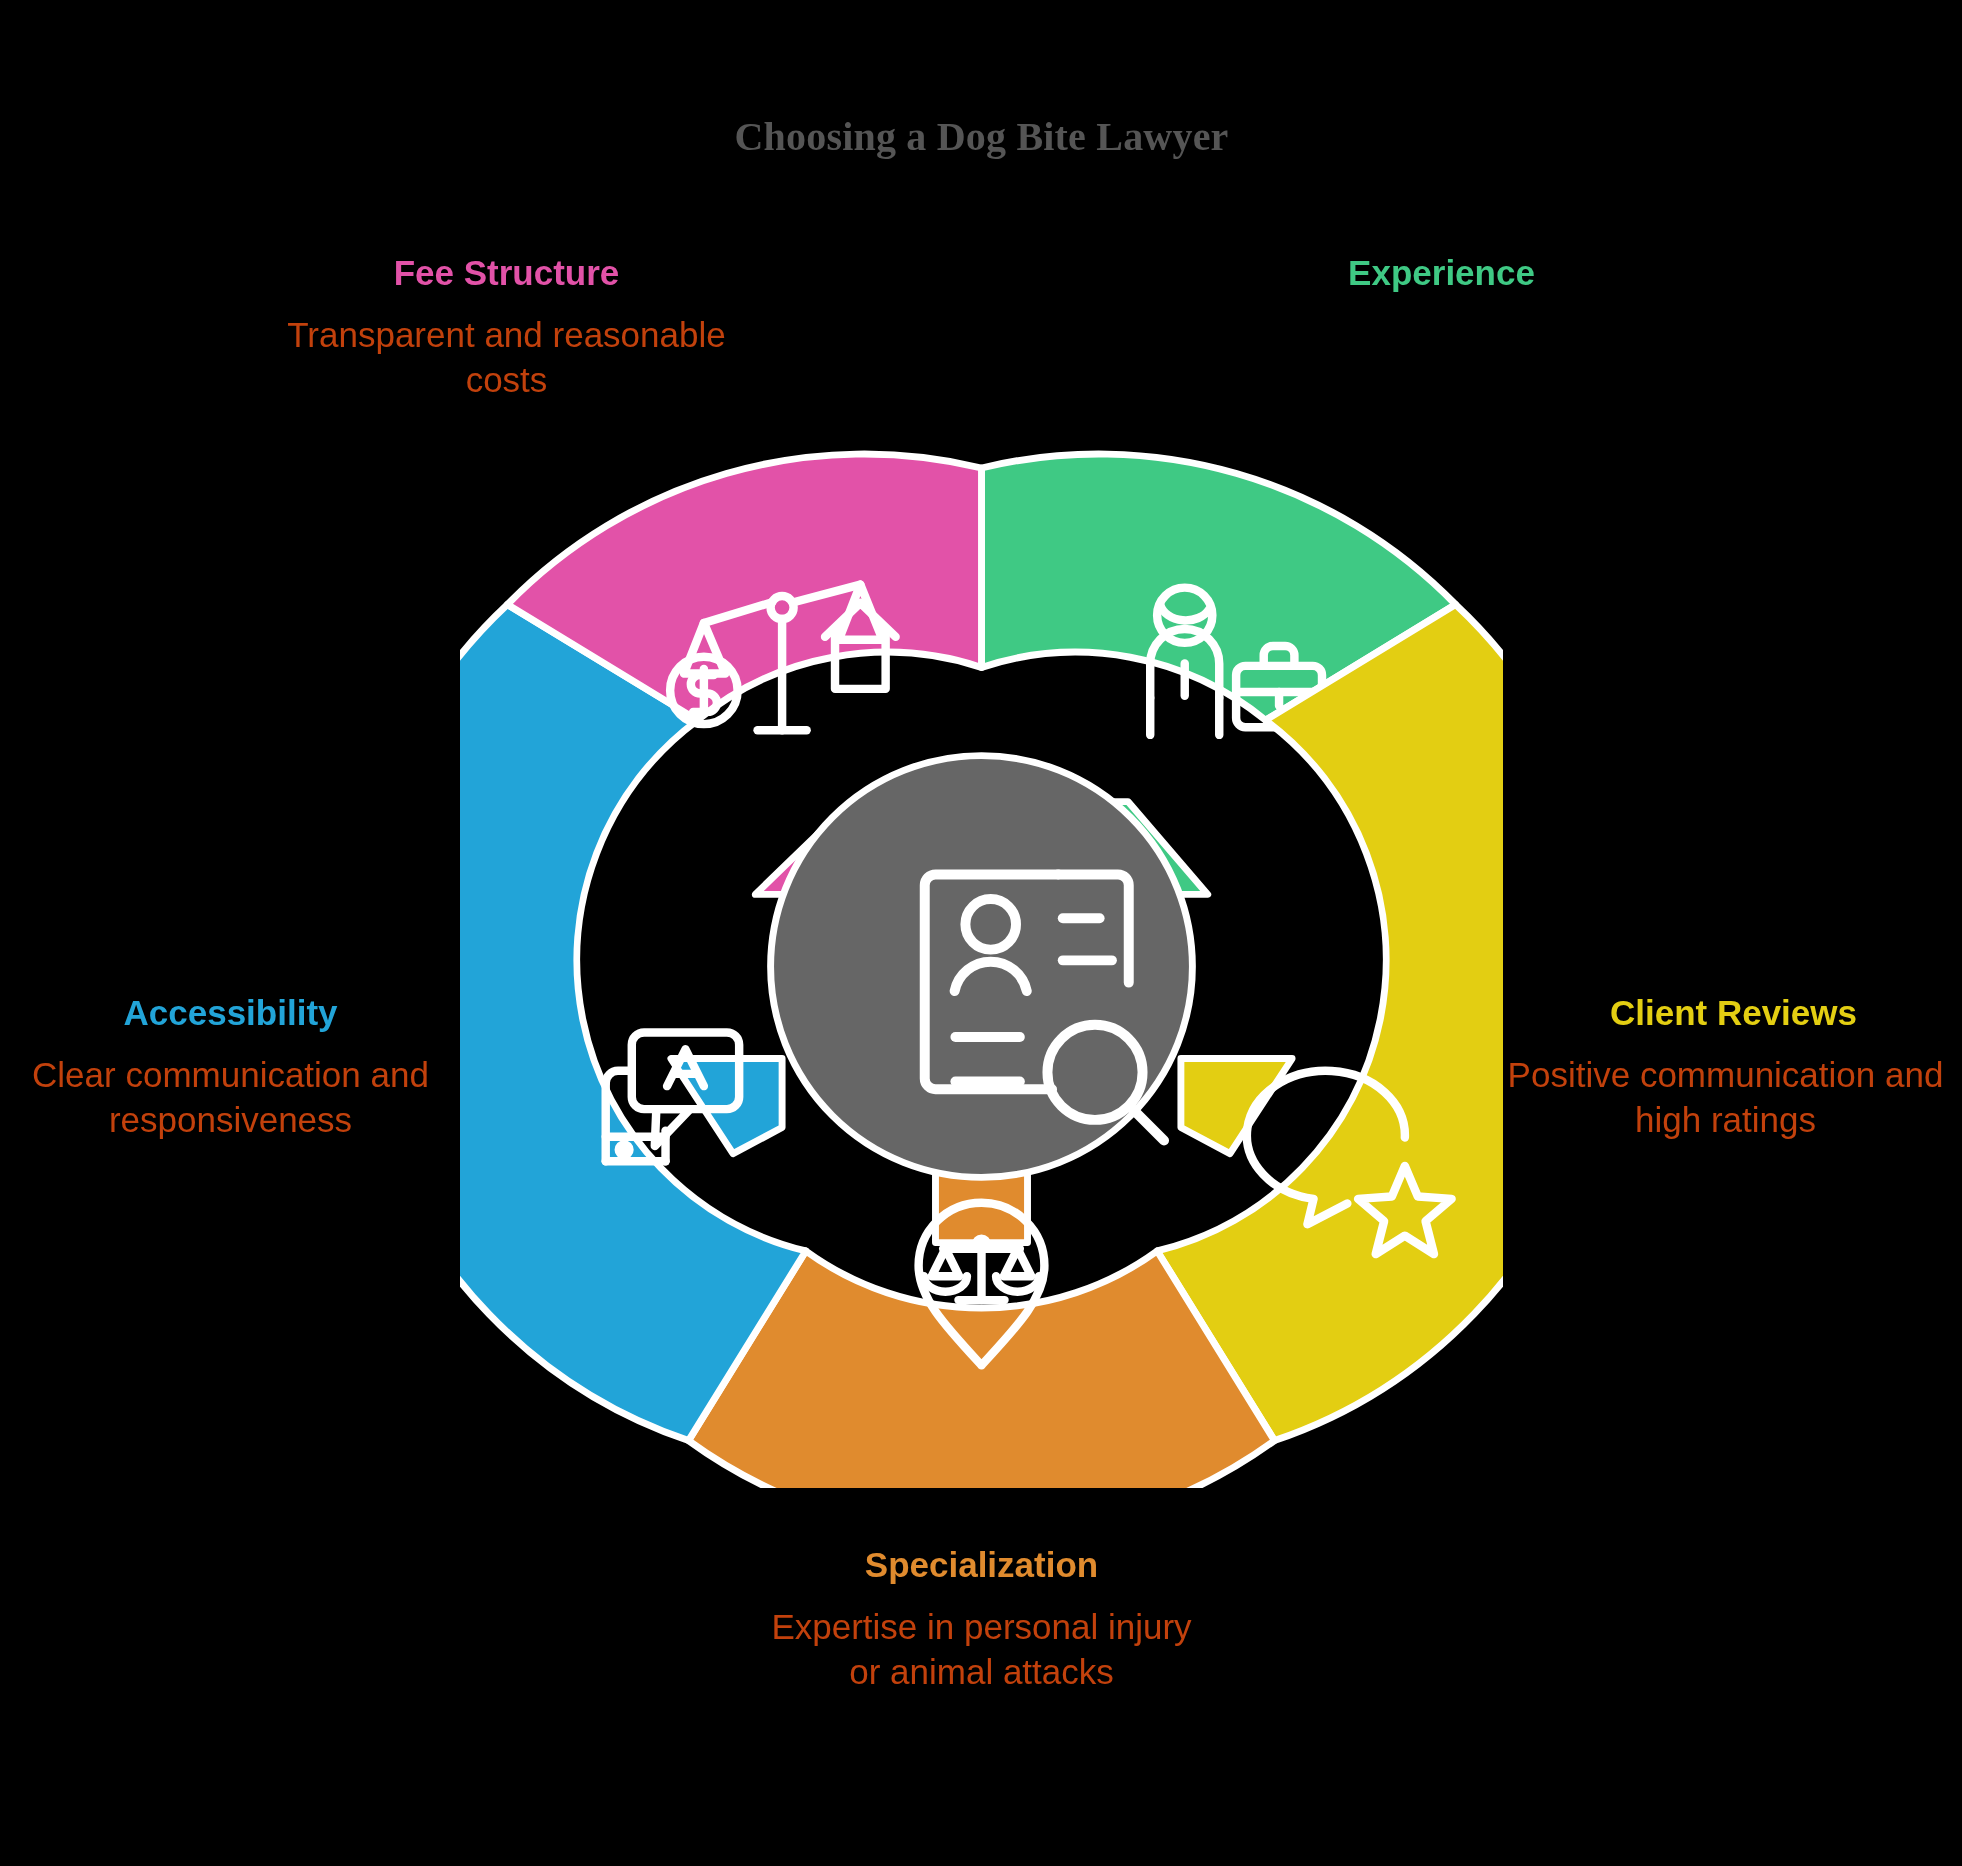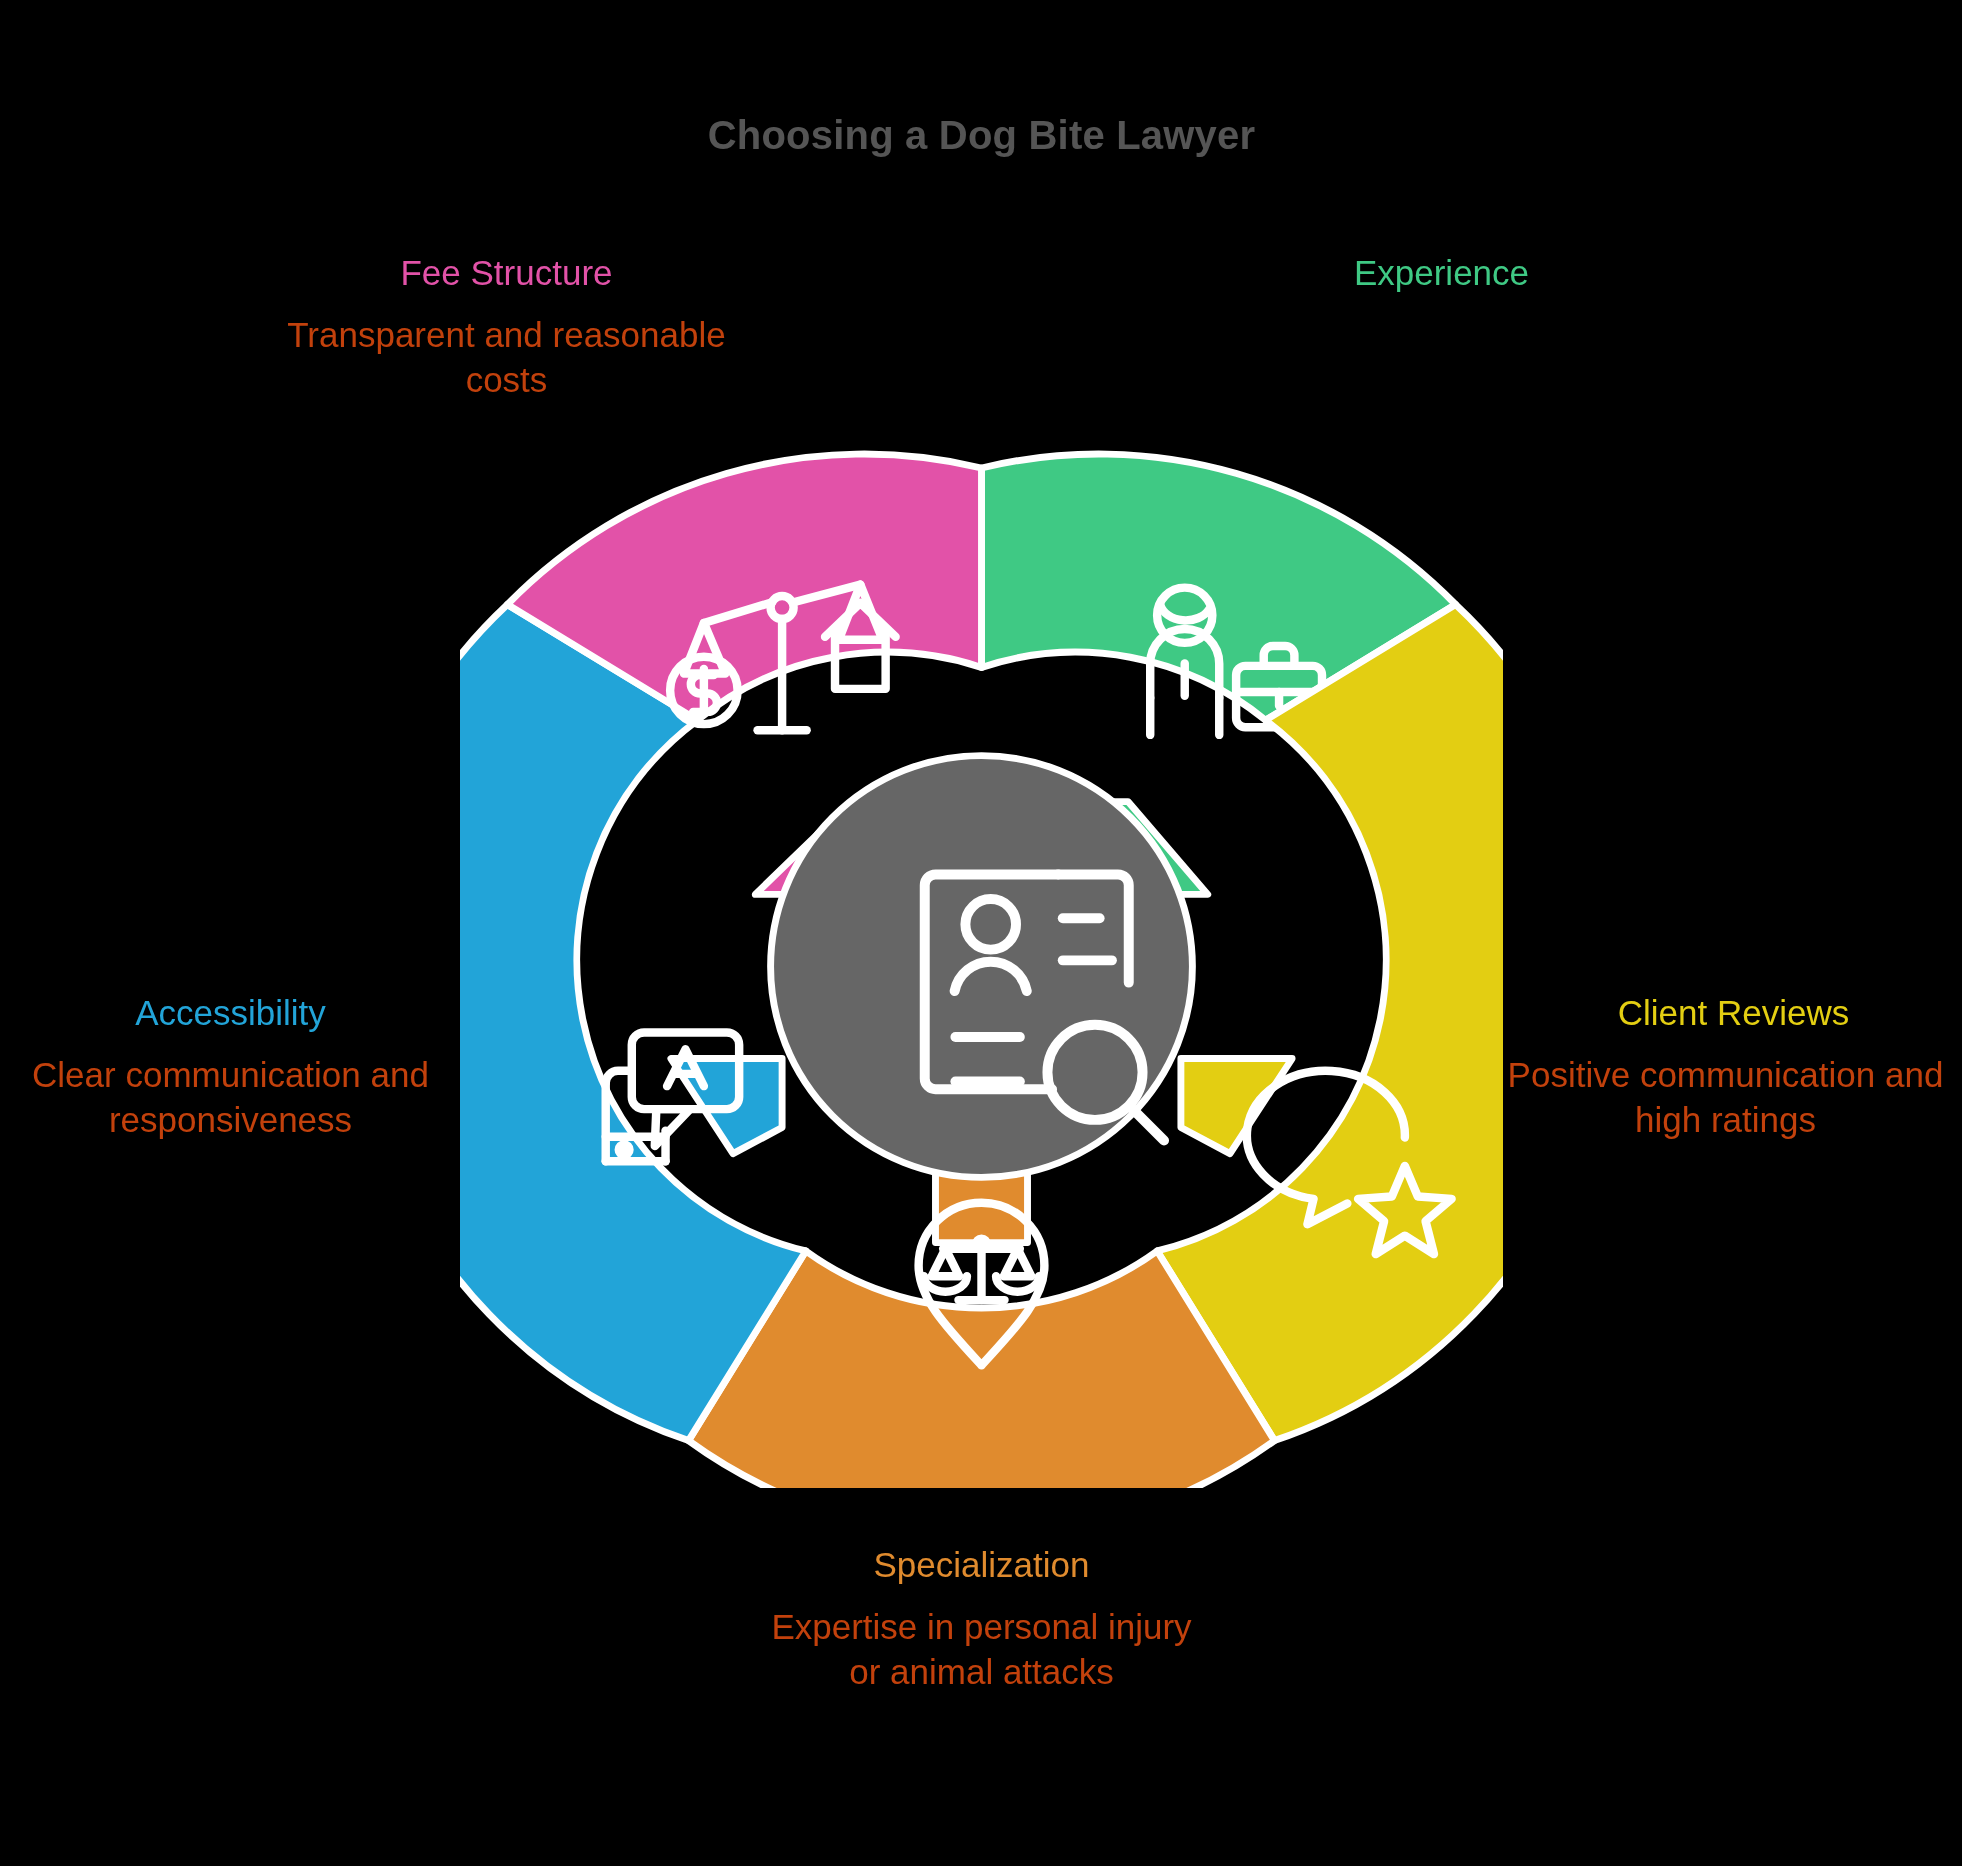--- a/index.html
+++ b/index.html
@@ -18,38 +18,39 @@
   #page-title {
     position: absolute;
     top: 113px;
     left: 0;
     width: 1963px;
     text-align: center;
     font-size: 40px;
     font-weight: bold;
     color: #555555;
     letter-spacing: 0.2px;
+    font-family: Liberation Serif, serif;
   }
 
   .wheel {
     position: absolute;
     left: 460px;
     top: 445px;
     width: 1043px;
     height: 1043px;
   }
   .wheel svg { display: block; }
 
   .label-block {
     position: absolute;
     text-align: center;
   }
   .label-title {
     font-size: 35px;
-    font-weight: normal;
+    font-weight: bold;
     line-height: 1.15;
     margin-bottom: 20px;
   }
   .label-desc {
     font-size: 35px;
     font-weight: normal;
     line-height: 1.28;
     color: #c2410c;
   }
 

